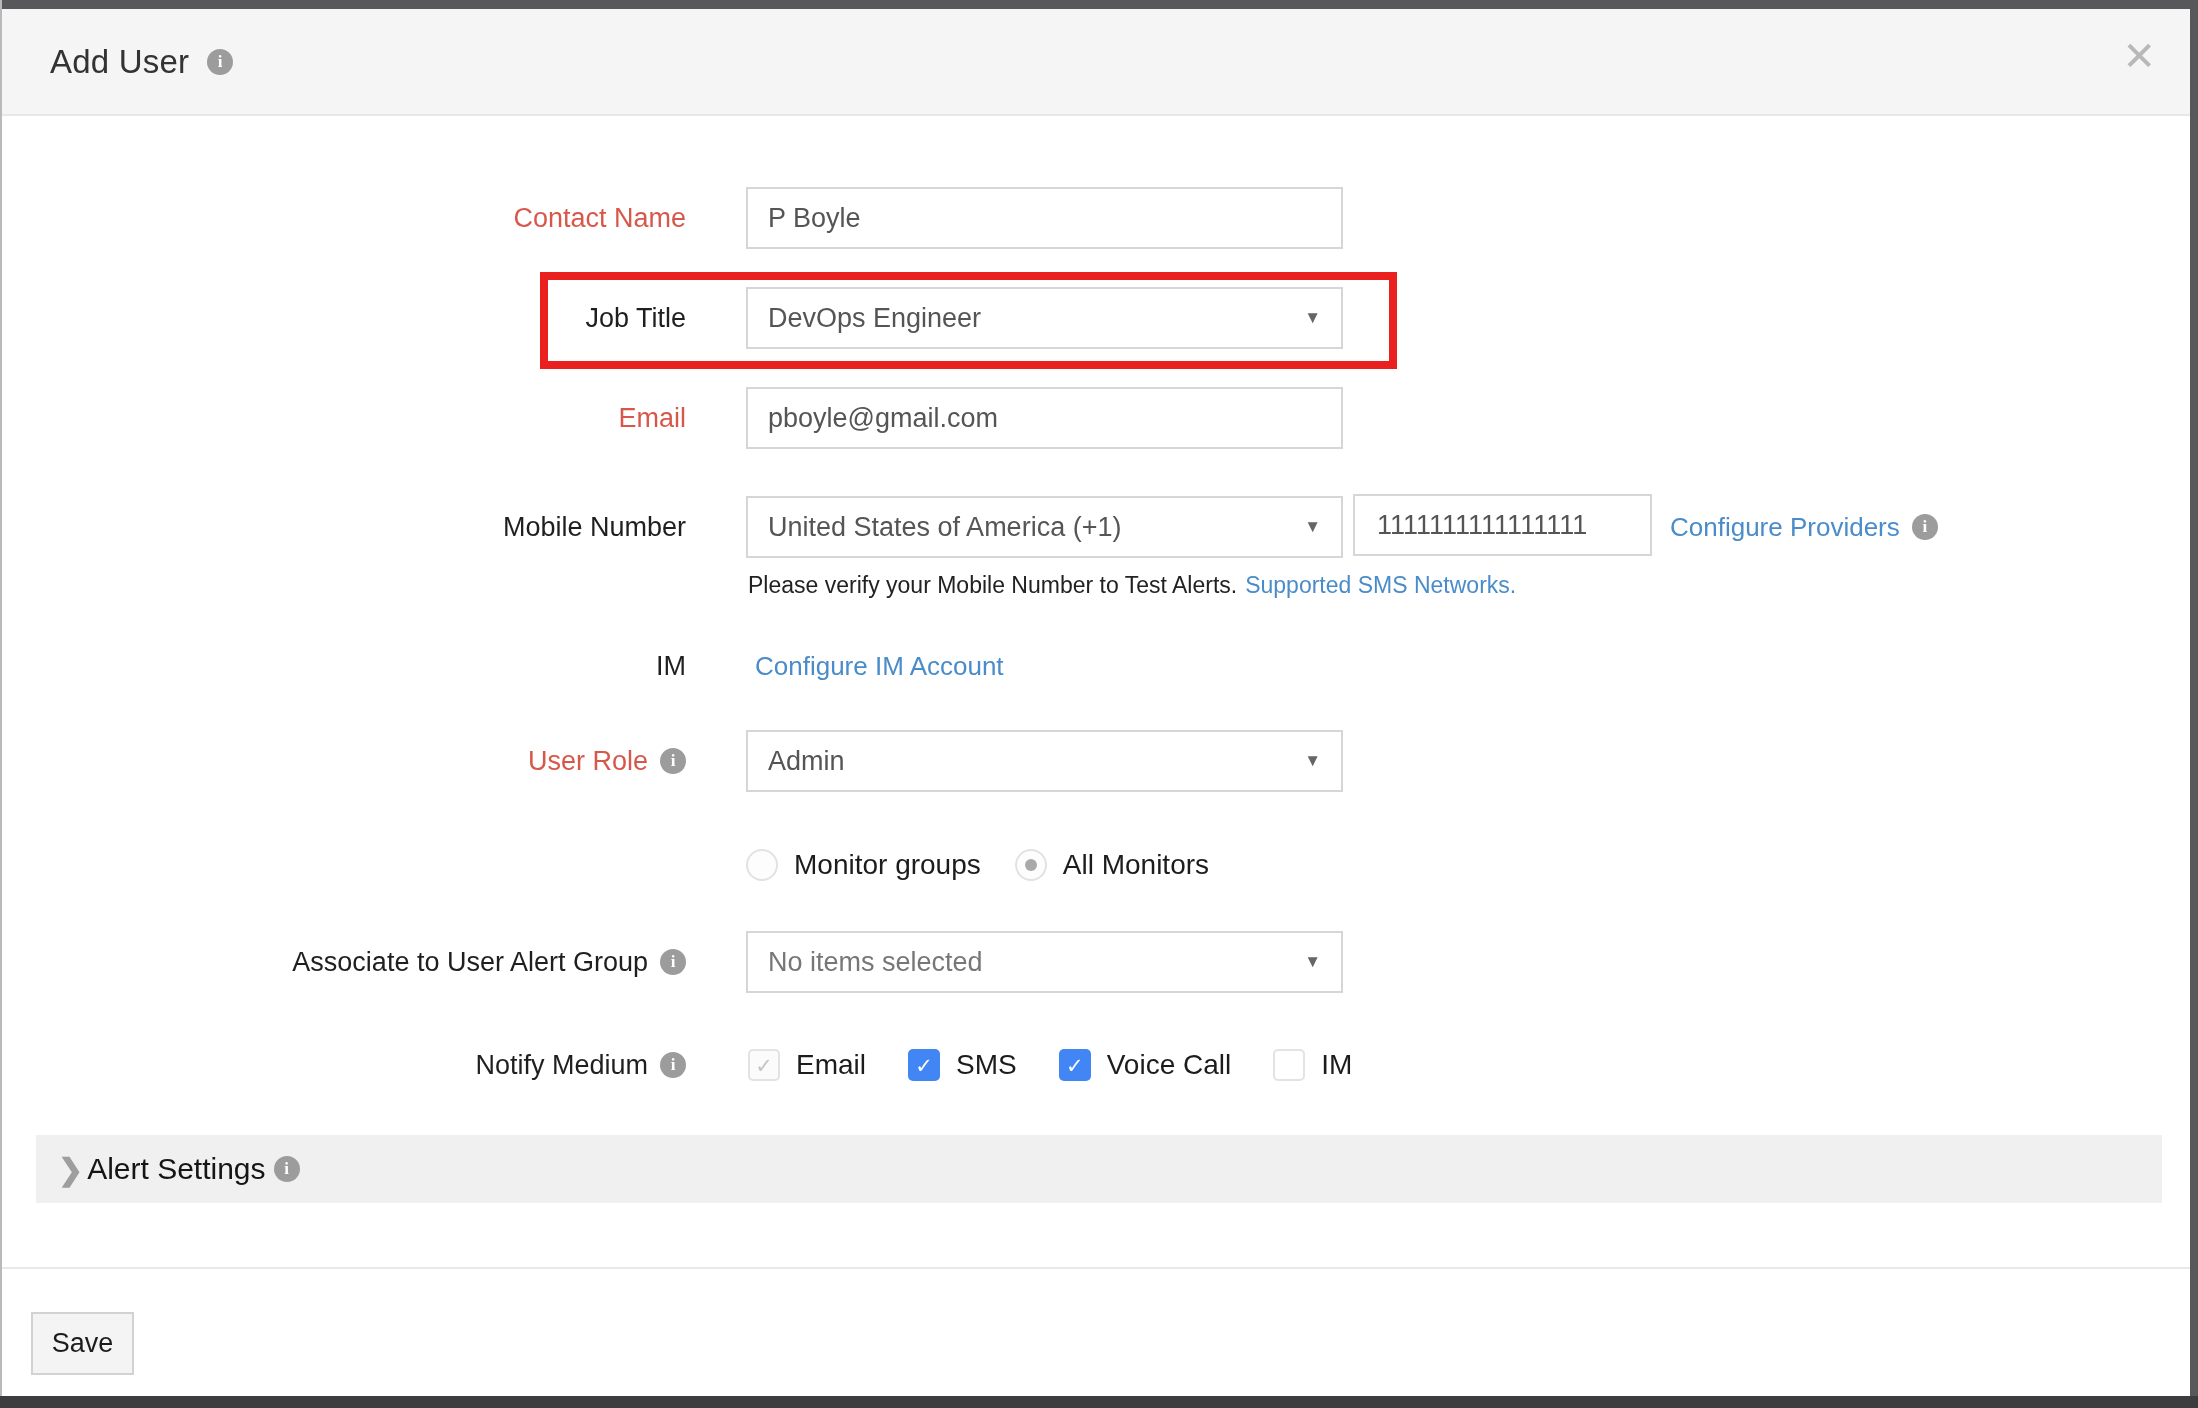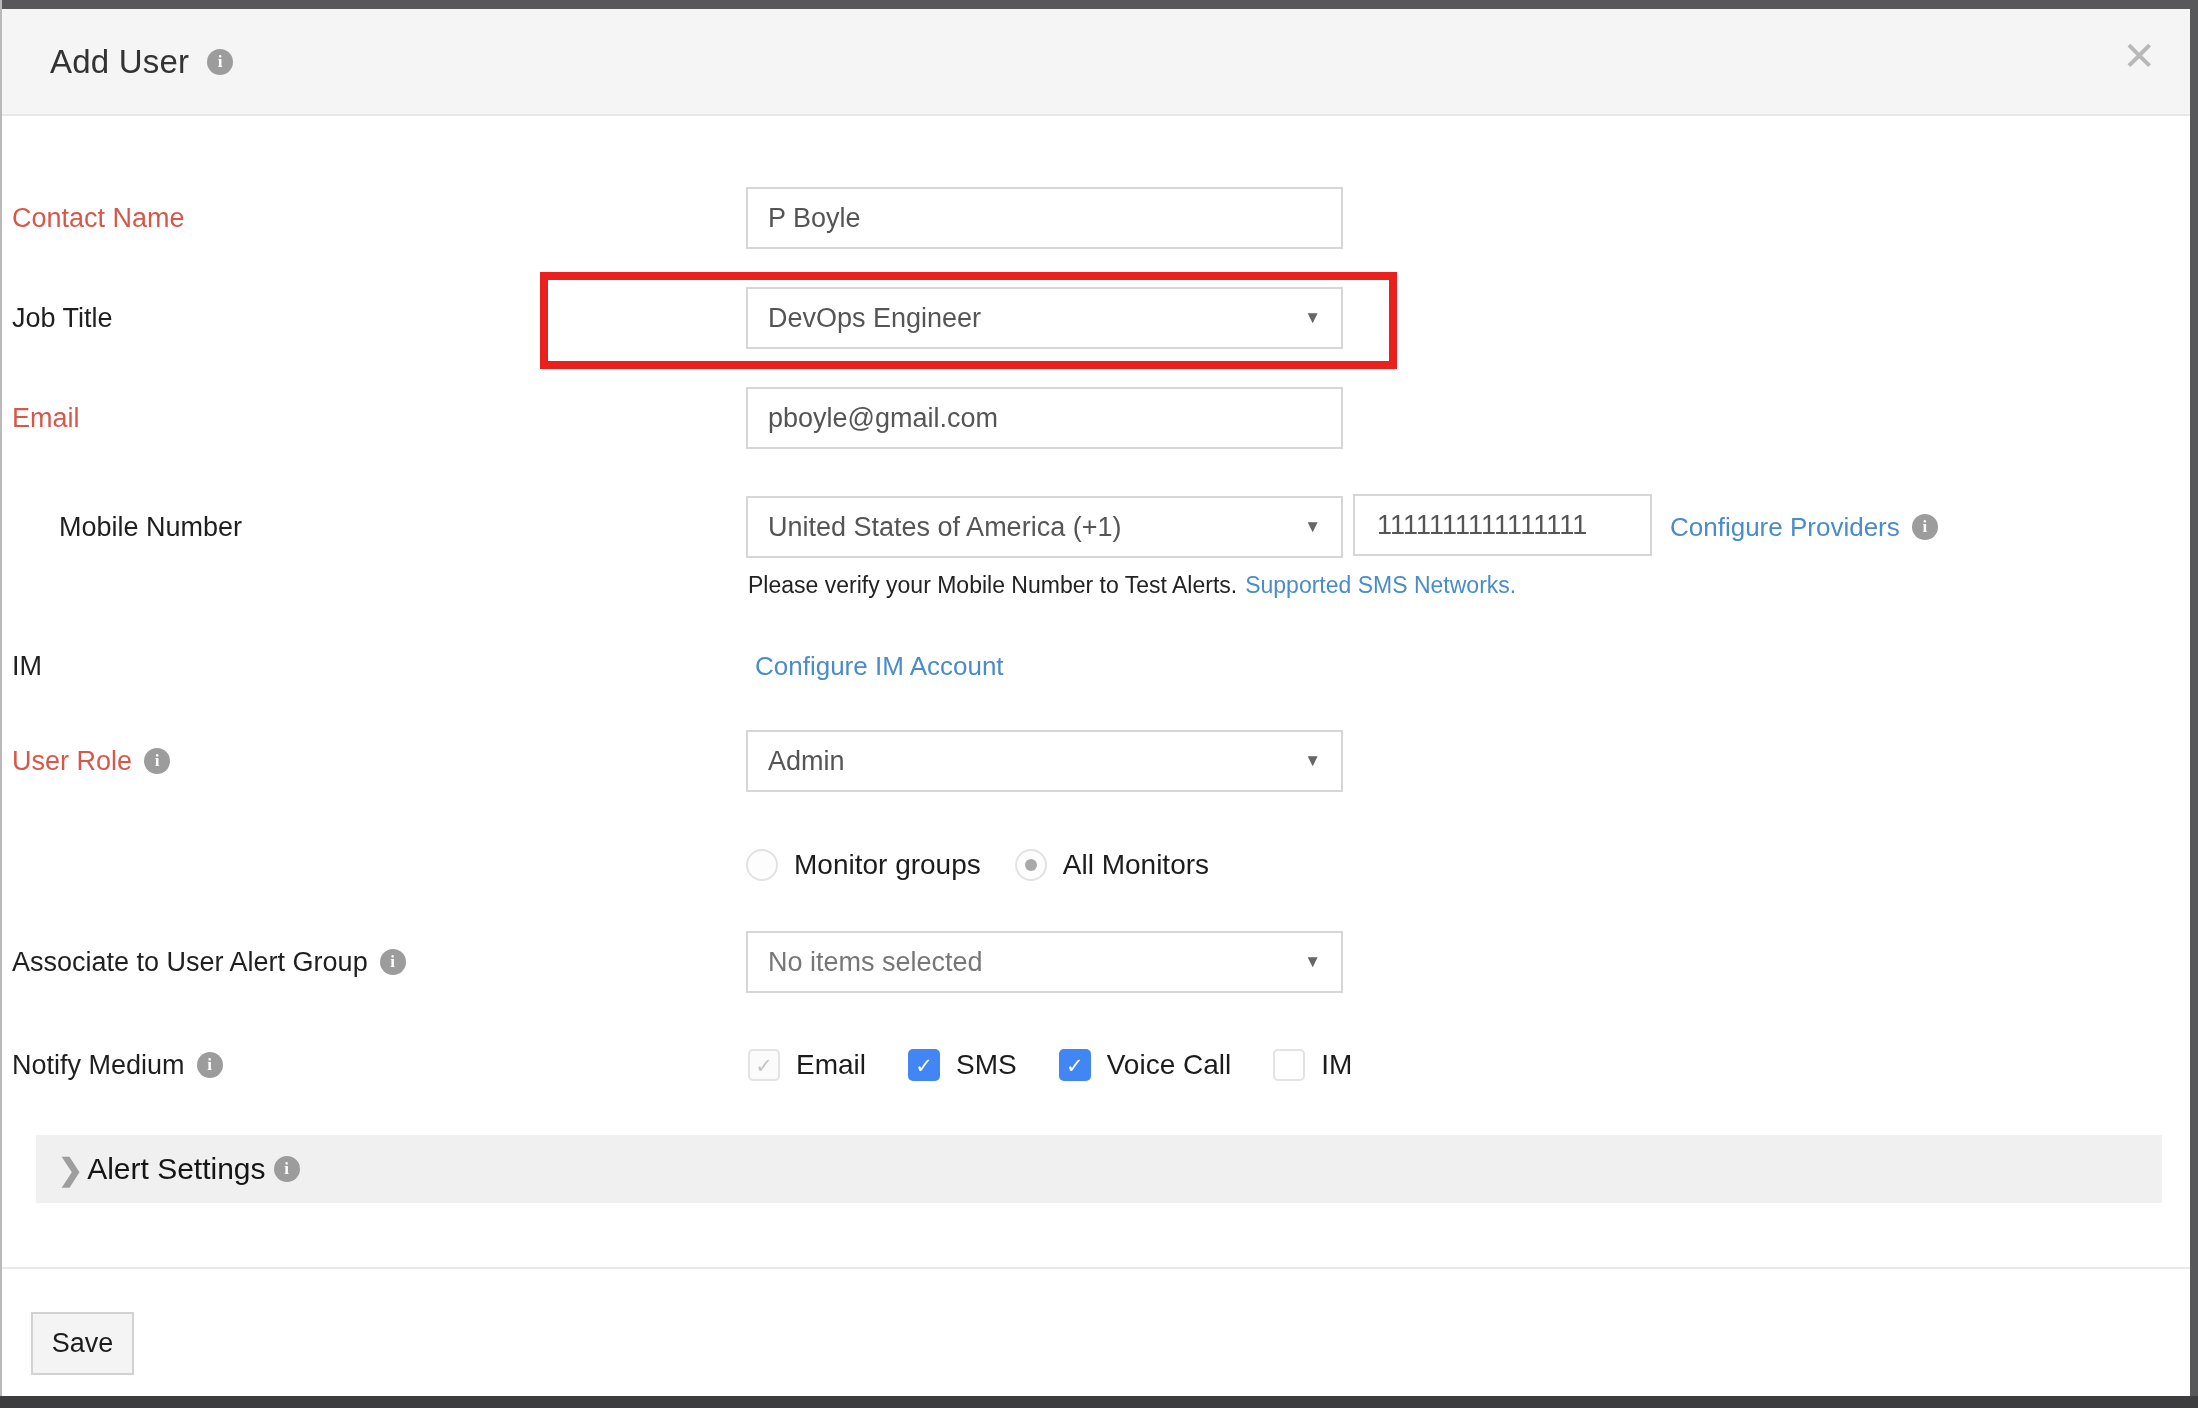--- a/index.html
+++ b/index.html
@@ -33,22 +33,22 @@
   .modal-header .info-icon { margin-left:18px; }
   .close-btn {
     position:absolute; top:36px; right:42px;
     font-size:40px; color:#b8b8b8; line-height:1;
     cursor:pointer; background:none; border:none;
     font-family:"Liberation Sans", sans-serif;
   }
 
   
   .row-label {
-    position:absolute; left:12px; width:686px;
-    display:flex; align-items:center; gap:12px;
+    position:absolute; left:0; width:686px;
+    display:flex; justify-content:flex-end; align-items:center; gap:12px;
     font-size:27px; color:#1f1f1f;
   }
   .row-label.required { color:#d7584a; }
   .field, .select {
     position:absolute; left:746px; width:597px; height:62px;
     border:2px solid #d6d6d6; background:#fff;
     font-size:27px; color:#555;
     display:flex; align-items:center; padding:0 20px;
   }
   input.field { font-family:"Liberation Sans", sans-serif; outline:none; }

